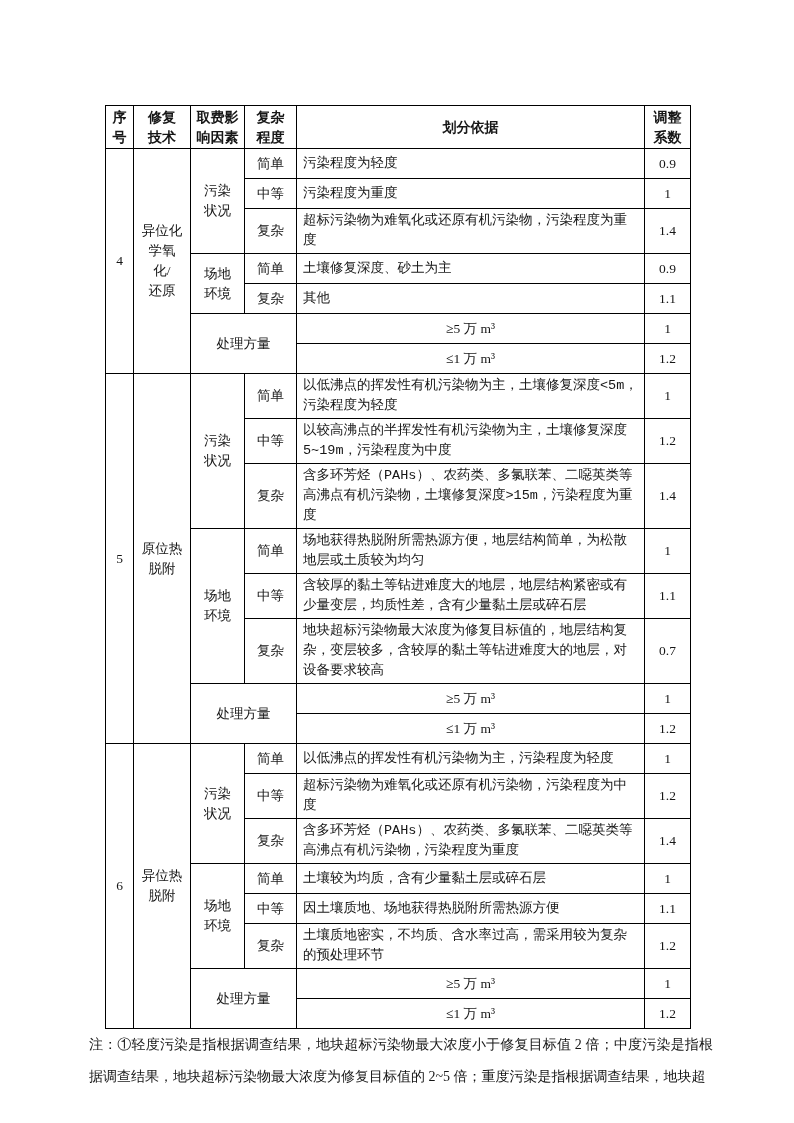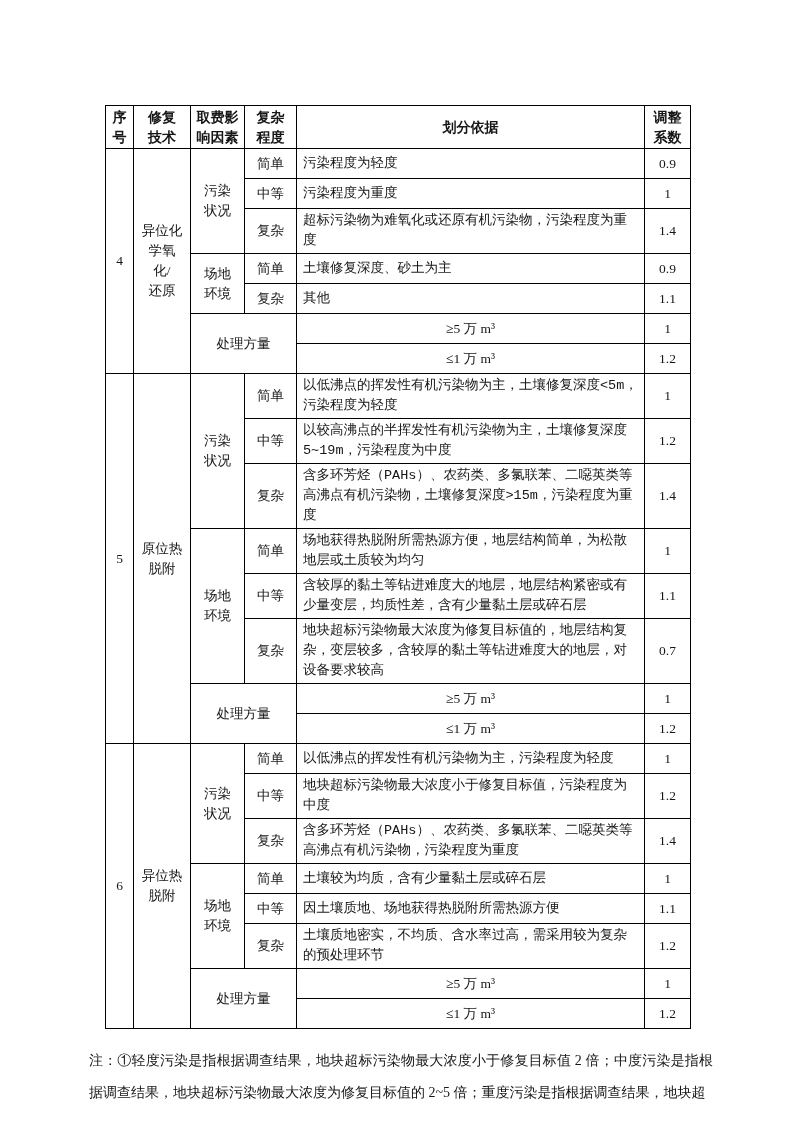--- a/index.html
+++ b/index.html
@@ -23,21 +23,21 @@
     height:42px; padding:1px 2px;
   }
   table.coef td {
     font-size:13.5px; line-height:20px;
     height:30px; padding:2px 6px;
   }
   td.c { text-align:center; }
   td.pre { white-space:pre-line; }
   td.basis { text-align:left; padding:2px 7px;font-family:Liberation Mono, monospace; }
   .note {
-    width:624px; margin:16px 0 0 89px;
+    width:624px; margin:0 0 0 89px;
     font-size:14px; line-height:32px; text-align:justify;
   }
 </style>
 </head>
 <body>
 
 <div class="sheet">
 
   <table class="coef">
     <colgroup>
@@ -159,21 +159,21 @@
       <td class="c pre" rowspan="8">异位热
 脱附</td>
       <td class="c pre" rowspan="3">污染
 状况</td>
       <td class="c">简单</td>
       <td class="basis">以低沸点的挥发性有机污染物为主，污染程度为轻度</td>
       <td class="c">1</td>
     </tr>
     <tr>
       <td class="c">中等</td>
-      <td class="basis">地块超标污染物最大浓度小于修复目标值，污染程度为中度</td>
+      <td class="basis">超标污染物为难氧化或还原有机污染物，污染程度为中度</td>
       <td class="c">1.2</td>
     </tr>
     <tr>
       <td class="c">复杂</td>
       <td class="basis">含多环芳烃（PAHs）、农药类、多氯联苯、二噁英类等高沸点有机污染物，污染程度为重度</td>
       <td class="c">1.4</td>
     </tr>
     <tr>
       <td class="c pre" rowspan="3">场地
 环境</td>

